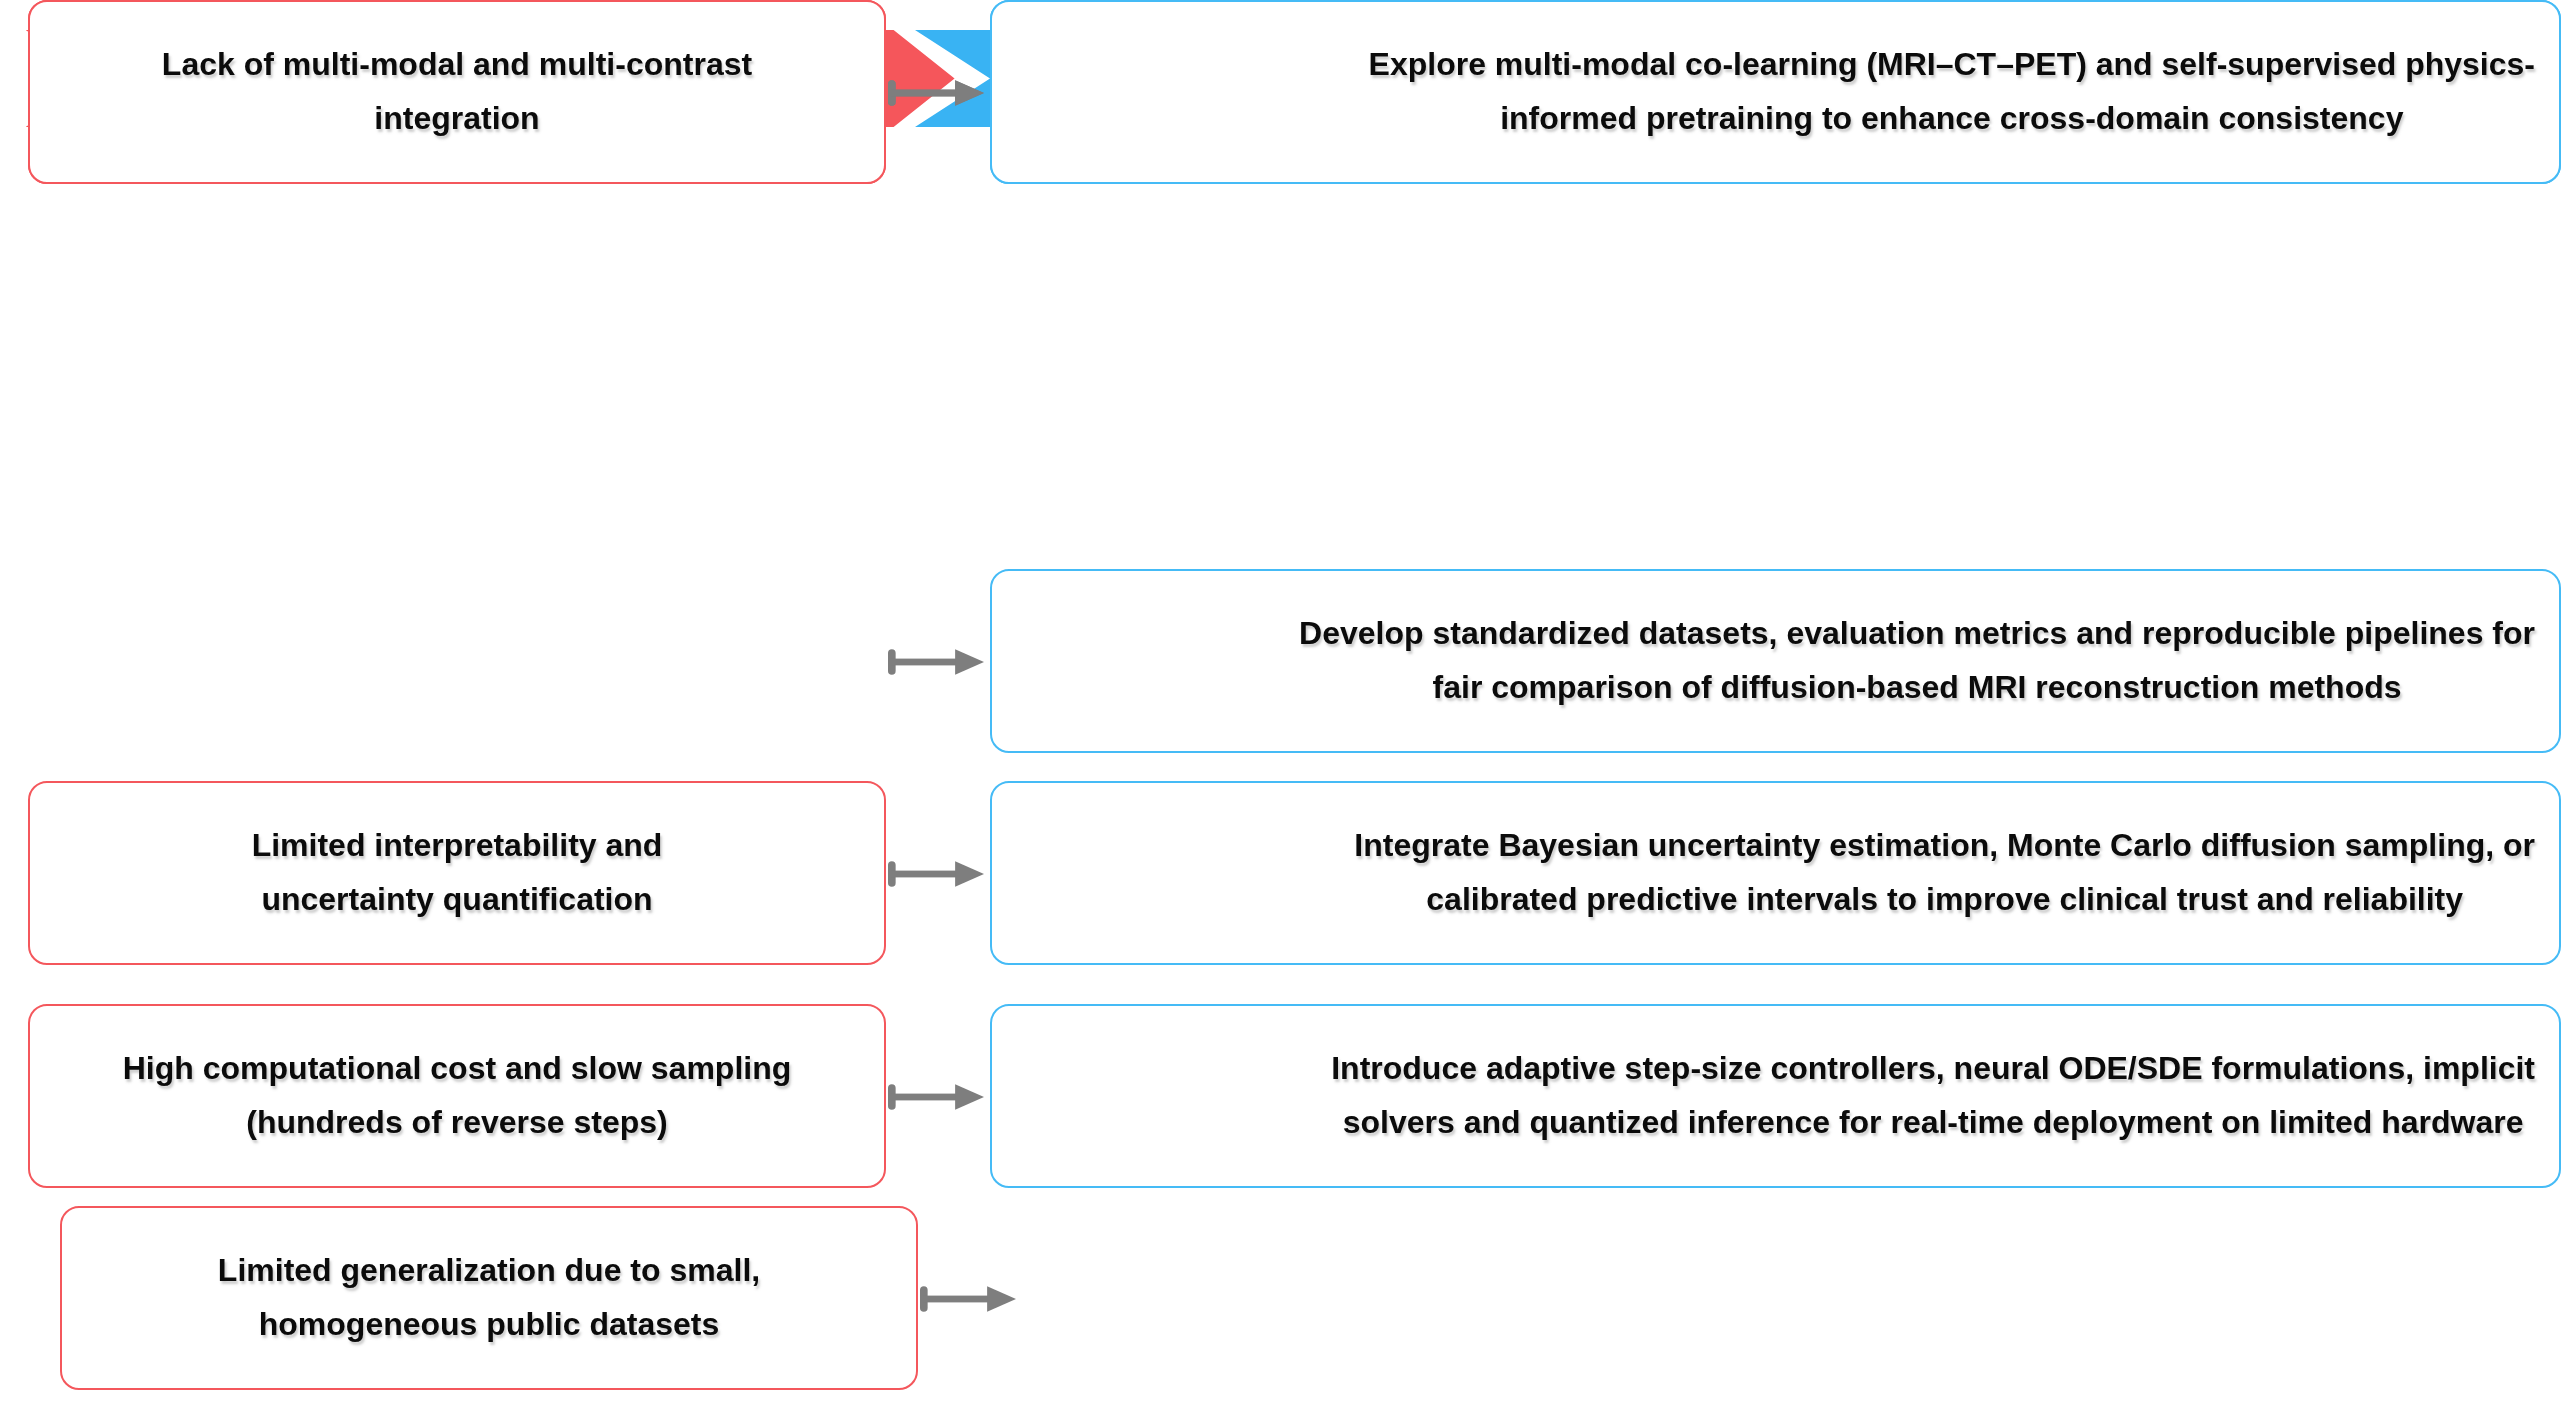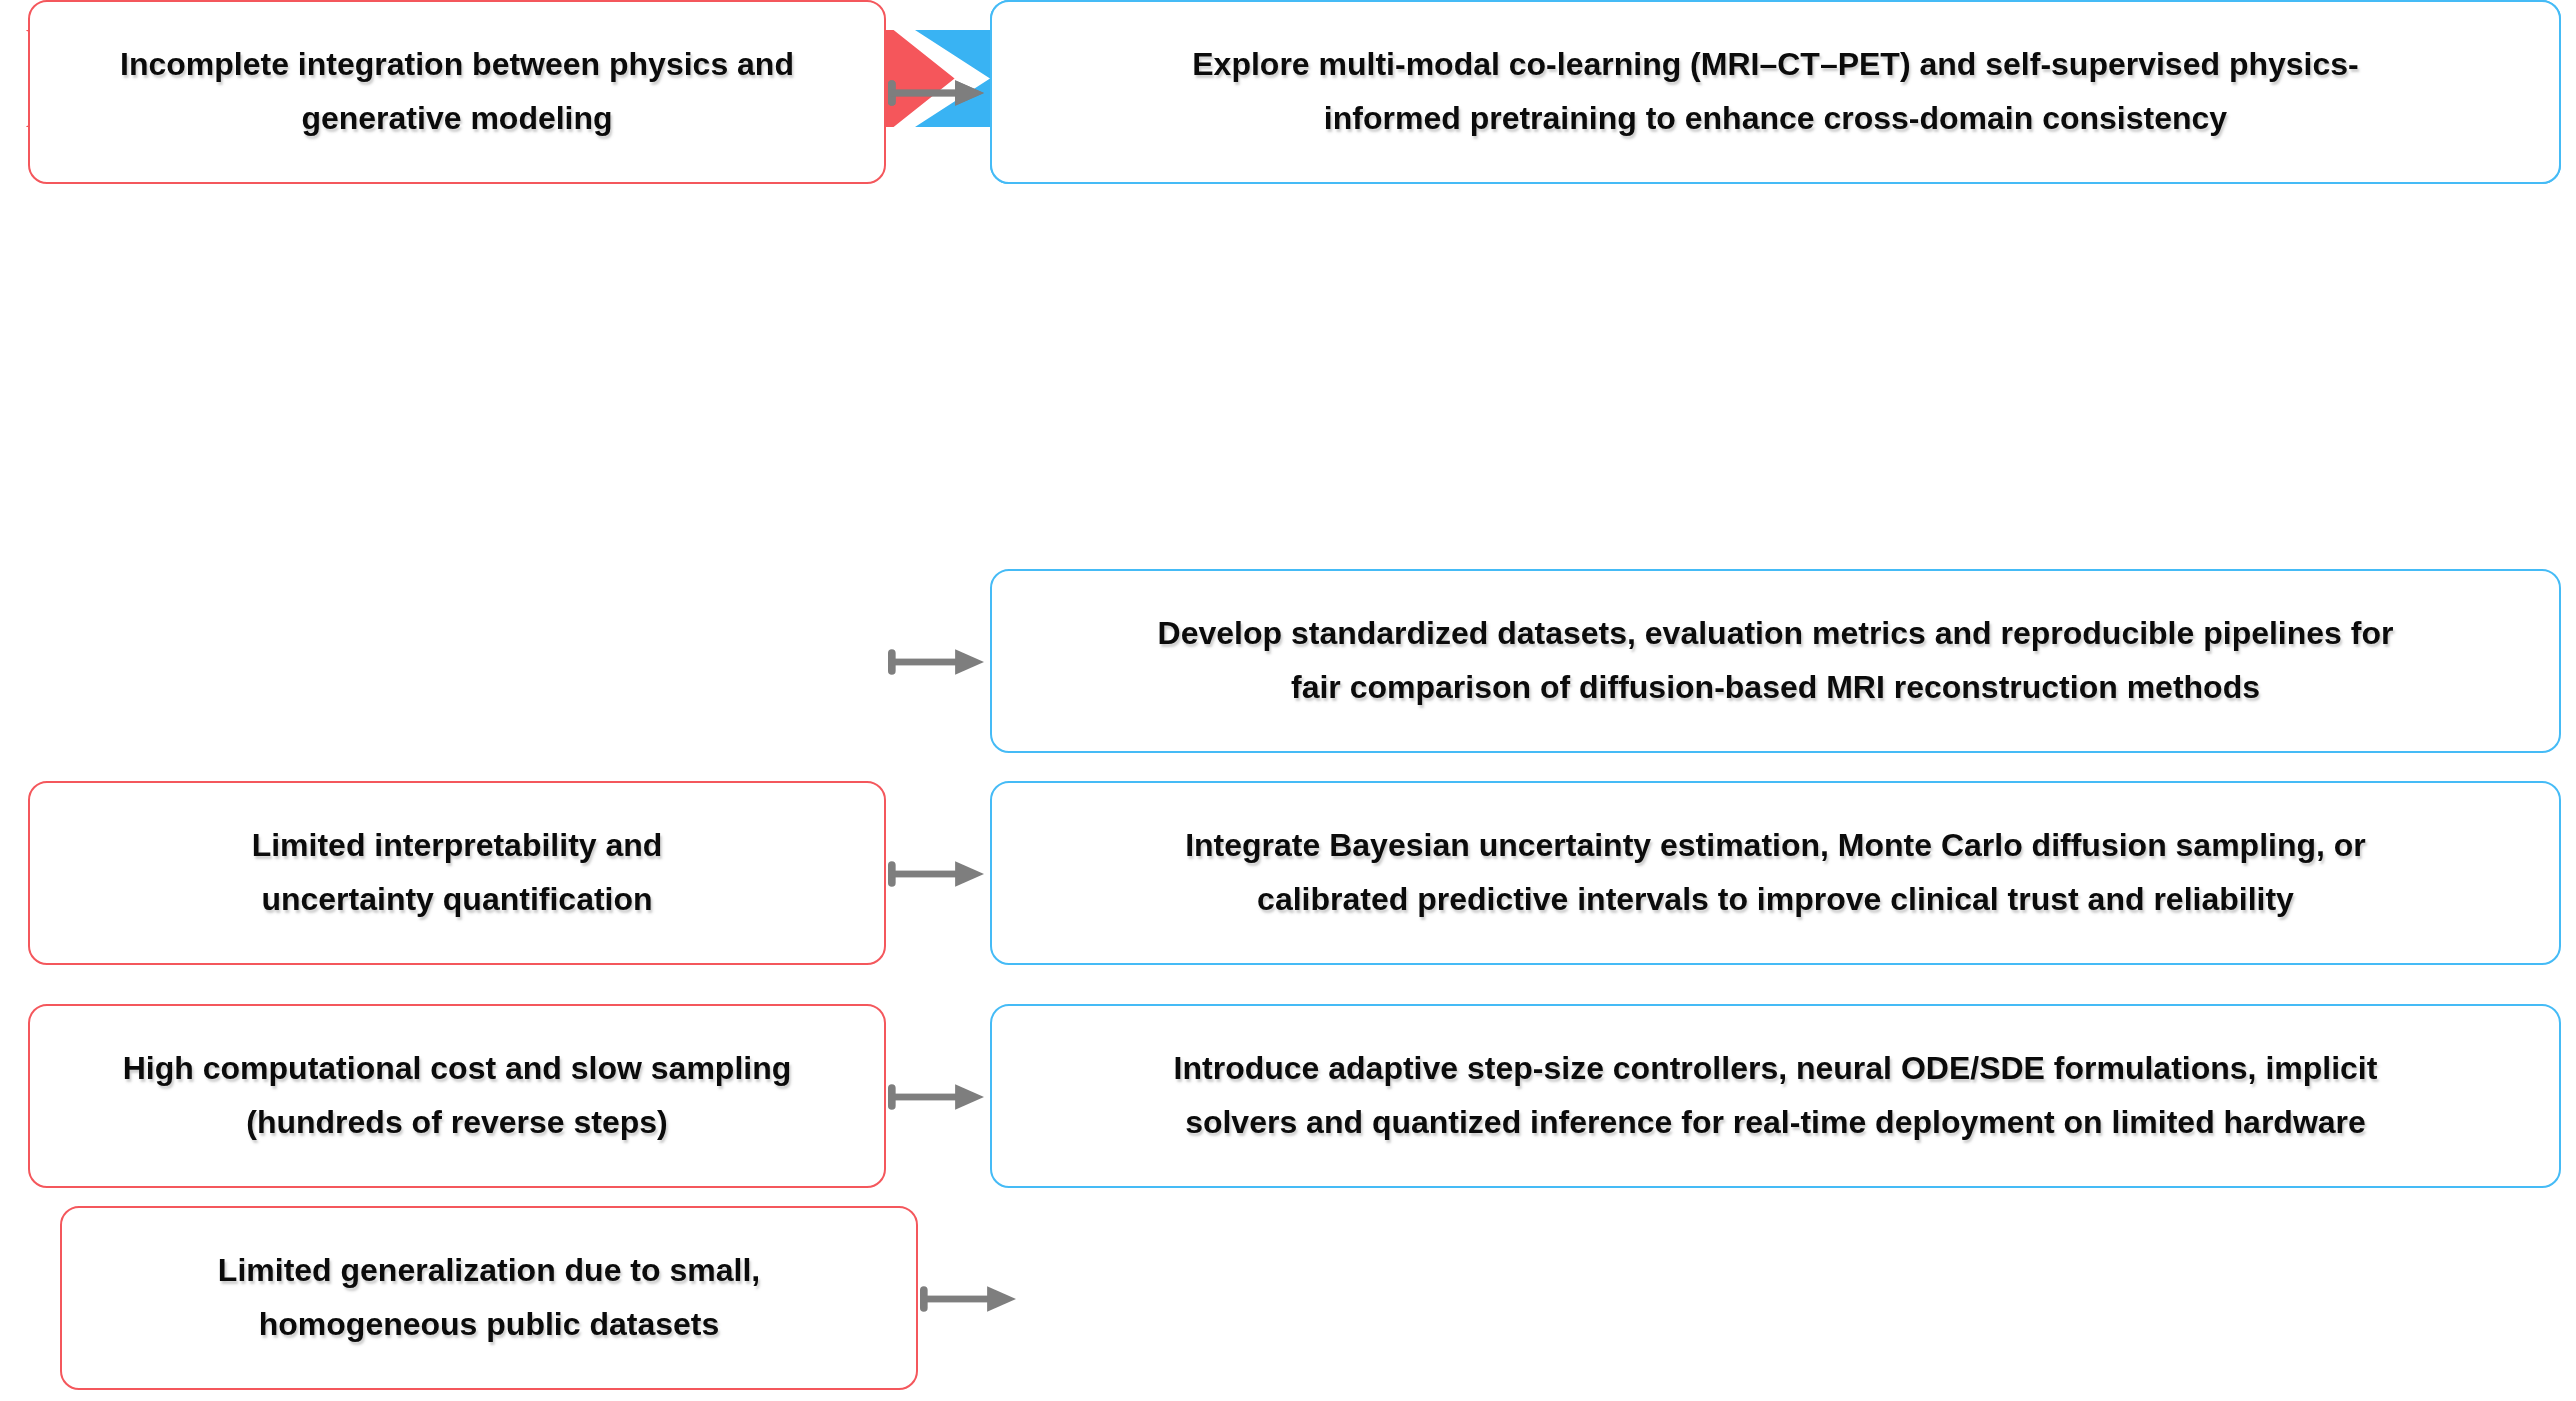--- a/index.html
+++ b/index.html
@@ -76,20 +76,21 @@
   }
   .box-challenge {
     left: 28px;
     width: 854px;
     border: 2.6px solid #f4575c;
   }
   .box-future {
     left: 990px;
     width: 1567px;
     border: 2.6px solid #45bbf6;
+    justify-content: flex-end;
   }
   .box-text {
     color: #0b0b0b;
     font-size: 32px;
     font-weight: bold;
     text-align: center;
     line-height: 1.68;
     white-space: pre-line;
     padding: 0 24px;
     text-shadow: 1.7px 2.6px 2.6px rgba(110,110,110,0.35);
@@ -182,20 +183,24 @@
       <rect x="4" y="14" width="80" height="8" fill="#7e7e7e"></rect>
       <polygon points="79,3 113,18 79,33" fill="#7e7e7e"></polygon>
     </svg>
     <div class="box box-future">
       <div class="box-text">Develop hybrid frameworks combining physics-driven operators with learned
 latent priors to balance realism and generative diversity</div>
     </div>
   </div>
 
   <div class="row">
+    <div class="box box-challenge">
+      <div class="box-text">Lack of multi-modal and multi-contrast
+integration</div>
+    </div>
     <svg class="connector" viewBox="0 0 113 36">
       <rect x="0" y="3" width="9" height="30" rx="4.5" fill="#7e7e7e"></rect>
       <rect x="4" y="14" width="80" height="8" fill="#7e7e7e"></rect>
       <polygon points="79,3 113,18 79,33" fill="#7e7e7e"></polygon>
     </svg>
     <div class="box box-future">
       <div class="box-text">Explore multi-modal co-learning (MRI–CT–PET) and self-supervised physics-
 informed pretraining to enhance cross-domain consistency</div>
     </div>
   </div>

